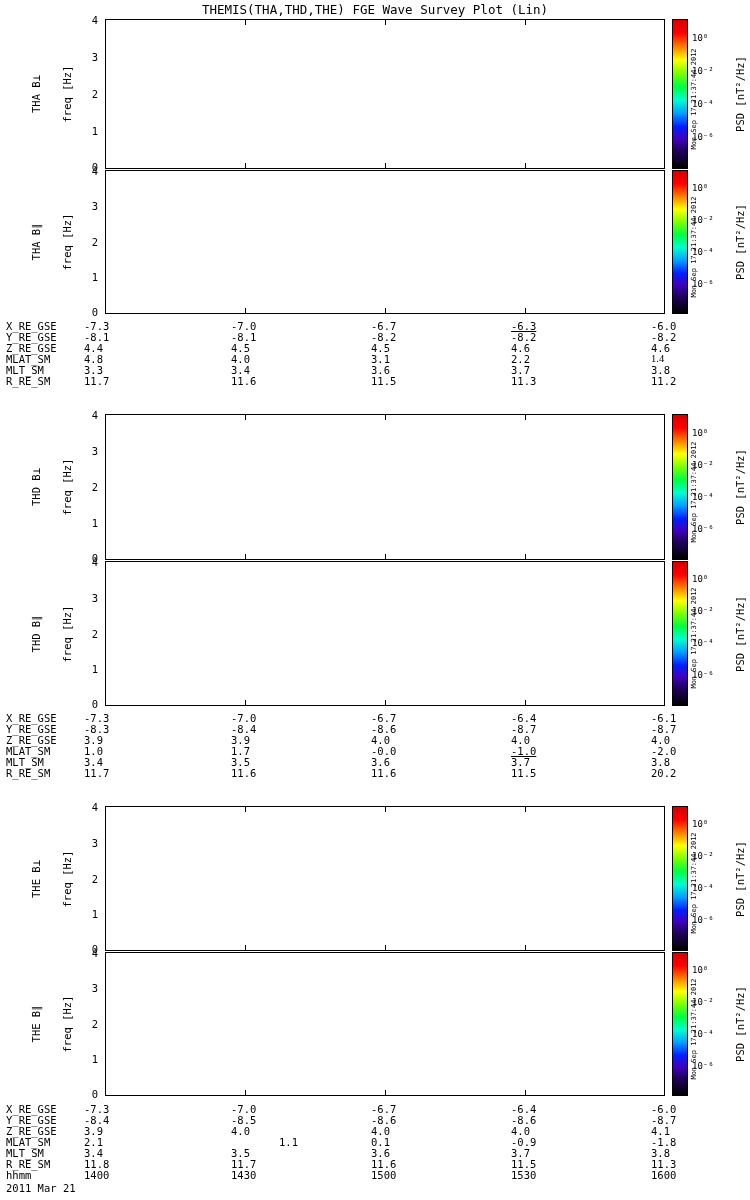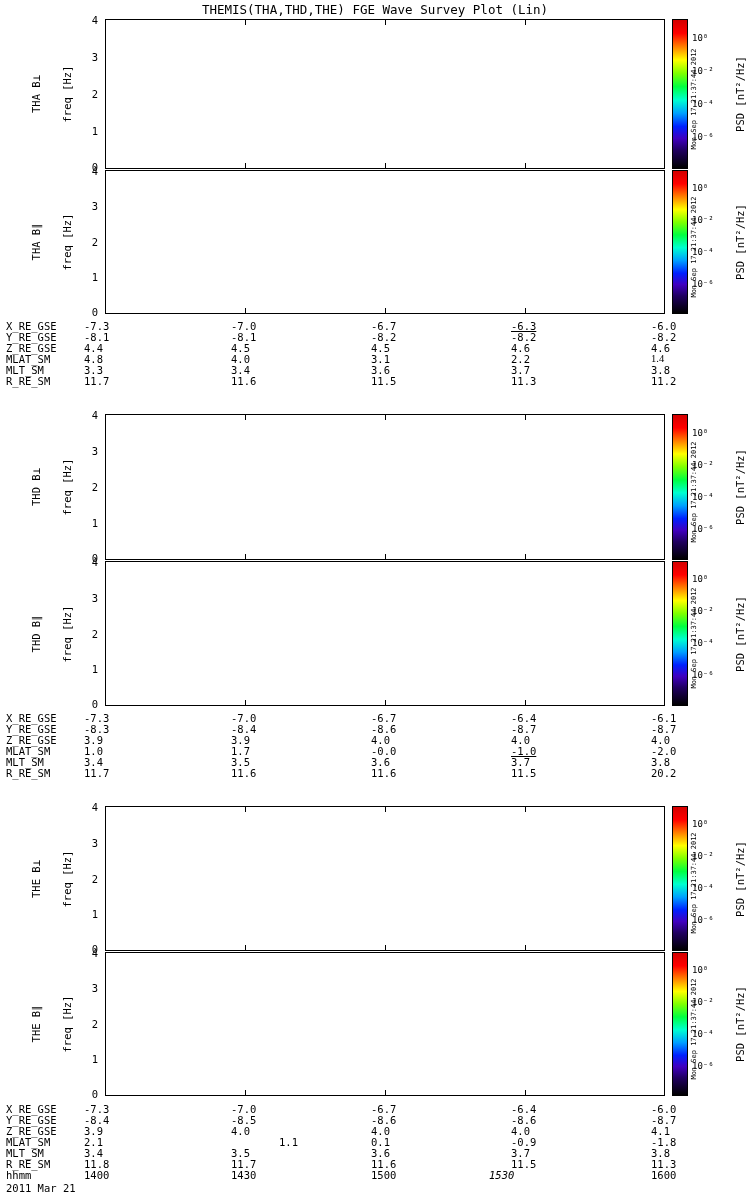--- a/index.html
+++ b/index.html
@@ -346,20 +346,20 @@
       <span class="v" style="left:225px;">11.7</span>
       <span class="v" style="left:365px;">11.6</span>
       <span class="v" style="left:505px;">11.5</span>
       <span class="v" style="left:645px;">11.3</span>
     </div>
     <div class="row">
       <span class="lbl">hhmm</span>
       <span class="v" style="left:78px;">1400</span>
       <span class="v" style="left:225px;">1430</span>
       <span class="v" style="left:365px;">1500</span>
-      <span class="v" style="left:483px;font-style:italic;">1530</span>
+      <span class="v" style="left:505px;">1530</span>
       <span class="v" style="left:645px;">1600</span>
     </div>
   </div>
 
   <div class="footer" style="left:6px;top:1182px;">2011 Mar 21</div>
 
 </div>
 
 </body></html>

